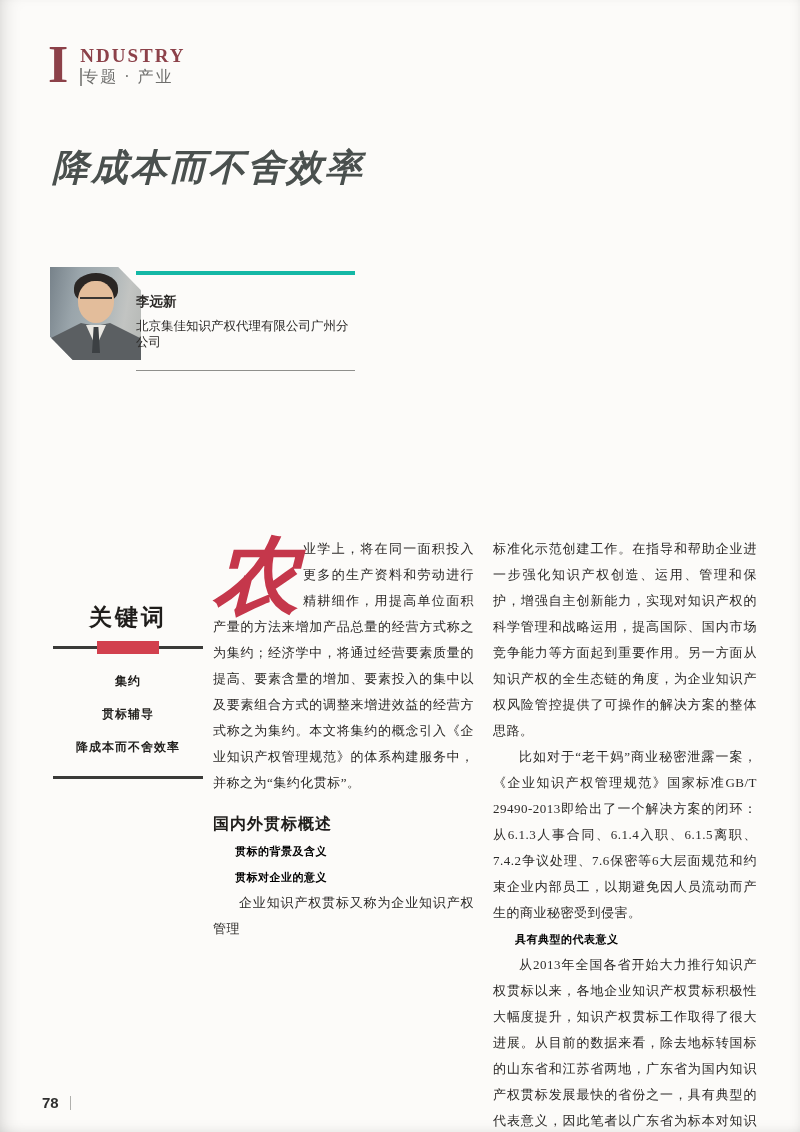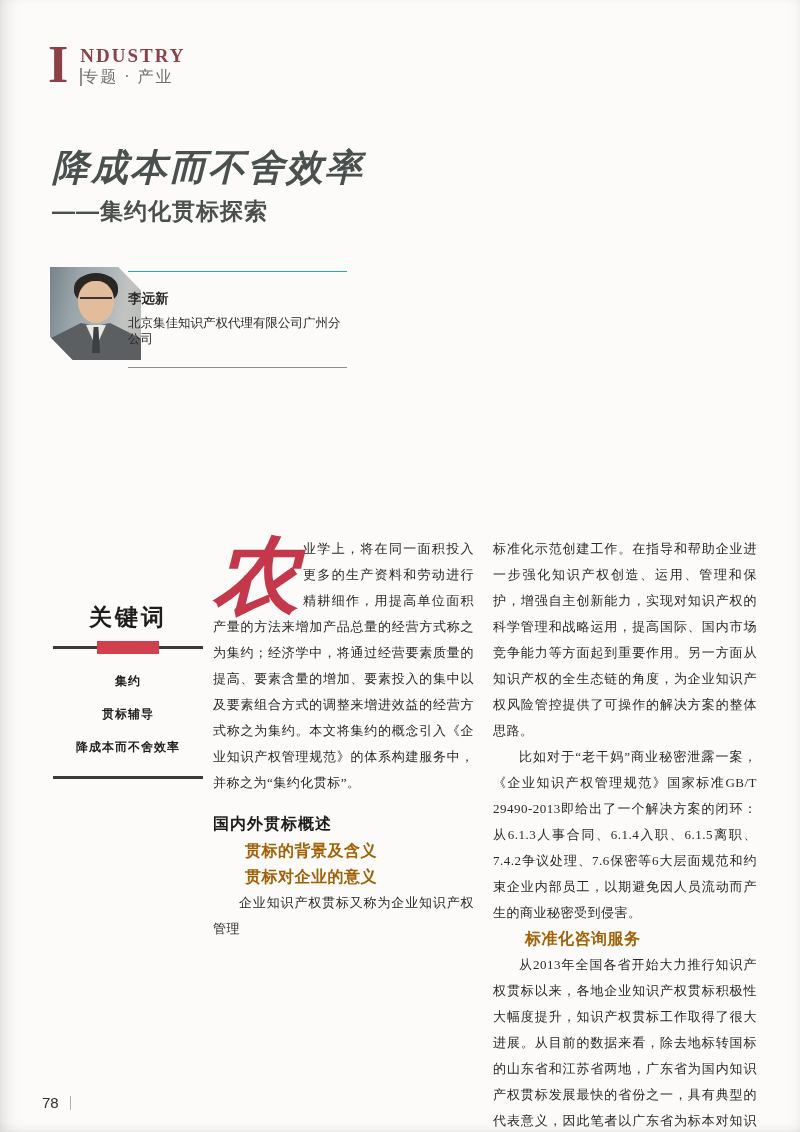--- a/index.html
+++ b/index.html
@@ -52,22 +52,22 @@
     background:linear-gradient(100deg,#77828a 0%,#9aa5ab 28%,#aab3b6 55%,#c2c4c2 78%,#b4b7b4 100%);
     clip-path:polygon(0 0,75% 0,100% 25%,100% 100%,25% 100%,0 75%);
   }
   .photo .hair{position:absolute;left:24px;top:6px;width:44px;height:30px;background:#2a2624;border-radius:50% 50% 40% 40%;}
   .photo .face{position:absolute;left:28px;top:14px;width:36px;height:42px;background:#e3bd9b;border-radius:46% 46% 50% 50%;}
   .photo .glasses{position:absolute;left:30px;top:30px;width:32px;height:8px;border-top:2px solid #3a3633;}
   .photo .suit{position:absolute;left:0px;top:56px;width:91px;height:37px;background:#5b5f62;clip-path:polygon(0 42%,34% 0,50% 8%,66% 0,100% 42%,100% 100%,0 100%);}
   .photo .shirt{position:absolute;left:36px;top:58px;width:20px;height:22px;background:#e9e7e2;clip-path:polygon(0 0,100% 0,50% 100%);}
   .photo .tie{position:absolute;left:42px;top:60px;width:8px;height:26px;background:#3c4043;clip-path:polygon(20% 0,80% 0,100% 100%,0 100%);}
   .author-block{
-    position:absolute;left:128px;top:271px;width:219px;
-    border-top:1px solid #14b8a6;border-bottom:1px solid #8f8f8c;
+    position:absolute;left:136px;top:271px;width:219px;
+    border-top:4px solid #14b8a6;border-bottom:1px solid #8f8f8c;
     padding:18px 0 20px 0;
   }
   .author-name{font-size:13.5px;font-weight:bold;color:#2c2a28;line-height:17px;}
   .author-affiliation{font-size:12.5px;color:#2c2a28;line-height:16px;margin-top:8px;}
 
   
   .keywords{position:absolute;left:45px;top:604px;width:166px;text-align:center;}
   .kw-heading{
     font-size:23px;font-weight:bold;color:#1f1d1b;letter-spacing:3px;line-height:28px;
   }
@@ -93,45 +93,44 @@
     color:#c5374b;font-style:italic;font-weight:bold;
     text-indent:0;transform:translateY(2px);
   }
   .sec-h1{
     font-family:"Liberation Sans","DejaVu Sans",sans-serif;
     font-size:16px;font-weight:bold;color:#1e1c1a;line-height:26px;
     margin:15px 0 1px 0;letter-spacing:1px;
   }
   .sec-h2{
     font-family:"Liberation Sans","DejaVu Sans",sans-serif;
-    font-size:16px;font-weight:bold;color:#a16207;line-height:26px;
+    font-size:11px;font-weight:bold;color:#000000;line-height:26px;
     text-indent:2em;letter-spacing:.5px;
   }
 
   
   .footer{position:absolute;left:42px;top:1094px;display:flex;align-items:center;}
-  .page-num{font-family:"Liberation Sans","DejaVu Sans",sans-serif;font-size:15px;color:#2f2f2f;}
+  .page-num{font-family:"Liberation Sans","DejaVu Sans",sans-serif;font-size:15px;color:#2f2f2f;font-weight:bold;}
   .footer-divider{width:1px;height:14px;background:#b0b0ad;margin-left:11px;}
 </style>
 </head>
 <body>
 
 <div class="page">
 
   <div class="logo">
     <div class="logo-i">I</div>
     <div class="logo-right">
       <div class="logo-industry">NDUSTRY</div>
       <div class="logo-sub">专题 · 产业</div>
     </div>
   </div>
 
   <div class="title-block">
     <div class="title-main">降成本而不舍效率</div>
-    <div class="title-sub">——集约化贯标探索</div>
   </div>
 
   <div class="photo">
     <div class="hair"></div>
     <div class="face"></div>
     <div class="glasses"></div>
     <div class="suit"></div>
     <div class="shirt"></div>
     <div class="tie"></div>
   </div>
@@ -156,21 +155,21 @@
     <p><span class="dropcap">农</span><span>业学上，将在同一面积投入更多的生产资料和劳动进行精耕细作，用提高单位面积产量的方法来增加产品总量的经营方式称之为集约；经济学中，将通过经营要素质量的提高、要素含量的增加、要素投入的集中以及要素组合方式的调整来增进效益的经营方式称之为集约。本文将集约的概念引入《企业知识产权管理规范》的体系构建服务中，并称之为“集约化贯标”。</span></p>
     <div class="sec-h1">国内外贯标概述</div>
     <div class="sec-h2">贯标的背景及含义</div>
     <div class="sec-h2">贯标对企业的意义</div>
     <p class="indent">企业知识产权贯标又称为企业知识产权管理</p>
   </div>
 
   <div class="col col-right">
     <p>标准化示范创建工作。在指导和帮助企业进一步强化知识产权创造、运用、管理和保护，增强自主创新能力，实现对知识产权的科学管理和战略运用，提高国际、国内市场竞争能力等方面起到重要作用。另一方面从知识产权的全生态链的角度，为企业知识产权风险管控提供了可操作的解决方案的整体思路。</p>
     <p class="indent">比如对于“老干妈”商业秘密泄露一案，《企业知识产权管理规范》国家标准GB/T 29490-2013即给出了一个解决方案的闭环：从6.1.3人事合同、6.1.4入职、6.1.5离职、7.4.2争议处理、7.6保密等6大层面规范和约束企业内部员工，以期避免因人员流动而产生的商业秘密受到侵害。</p>
-    <div class="sec-h2">标准化咨询服务</div>
+    <div class="sec-h2">具有典型的代表意义</div>
     <p class="indent">从2013年全国各省开始大力推行知识产权贯标以来，各地企业知识产权贯标积极性大幅度提升，知识产权贯标工作取得了很大进展。从目前的数据来看，除去地标转国标的山东省和江苏省两地，广东省为国内知识产权贯标发展最快的省份之一，具有典型的代表意义，因此笔者以广东省为标本对知识产权贯标数据进行了汇总统计：</p>
   </div>
 
   <div class="footer">
     <div class="page-num">78</div>
     <div class="footer-divider"></div>
   </div>
 
 </div>
 

